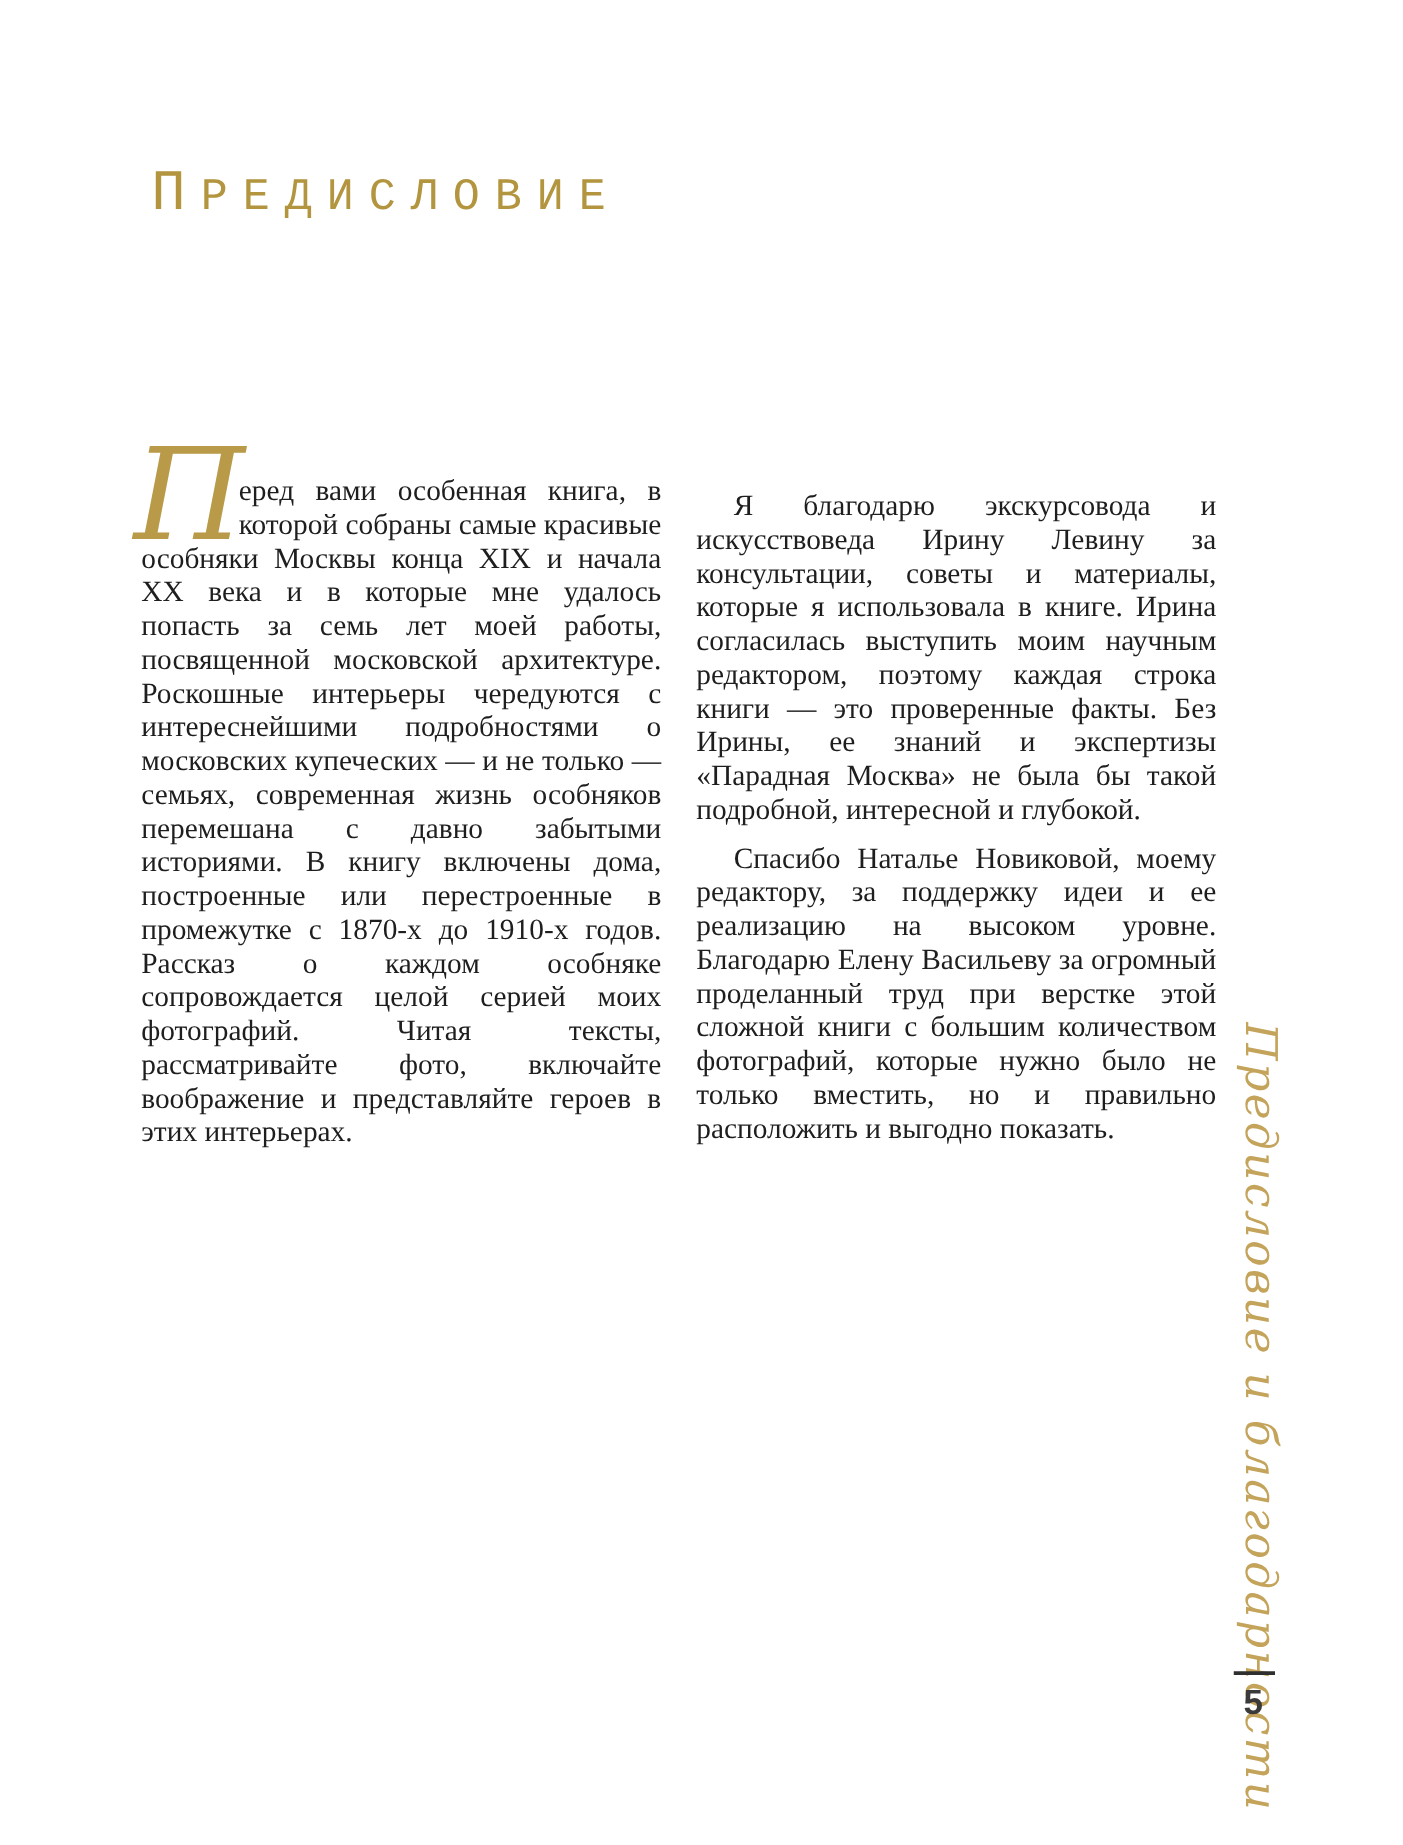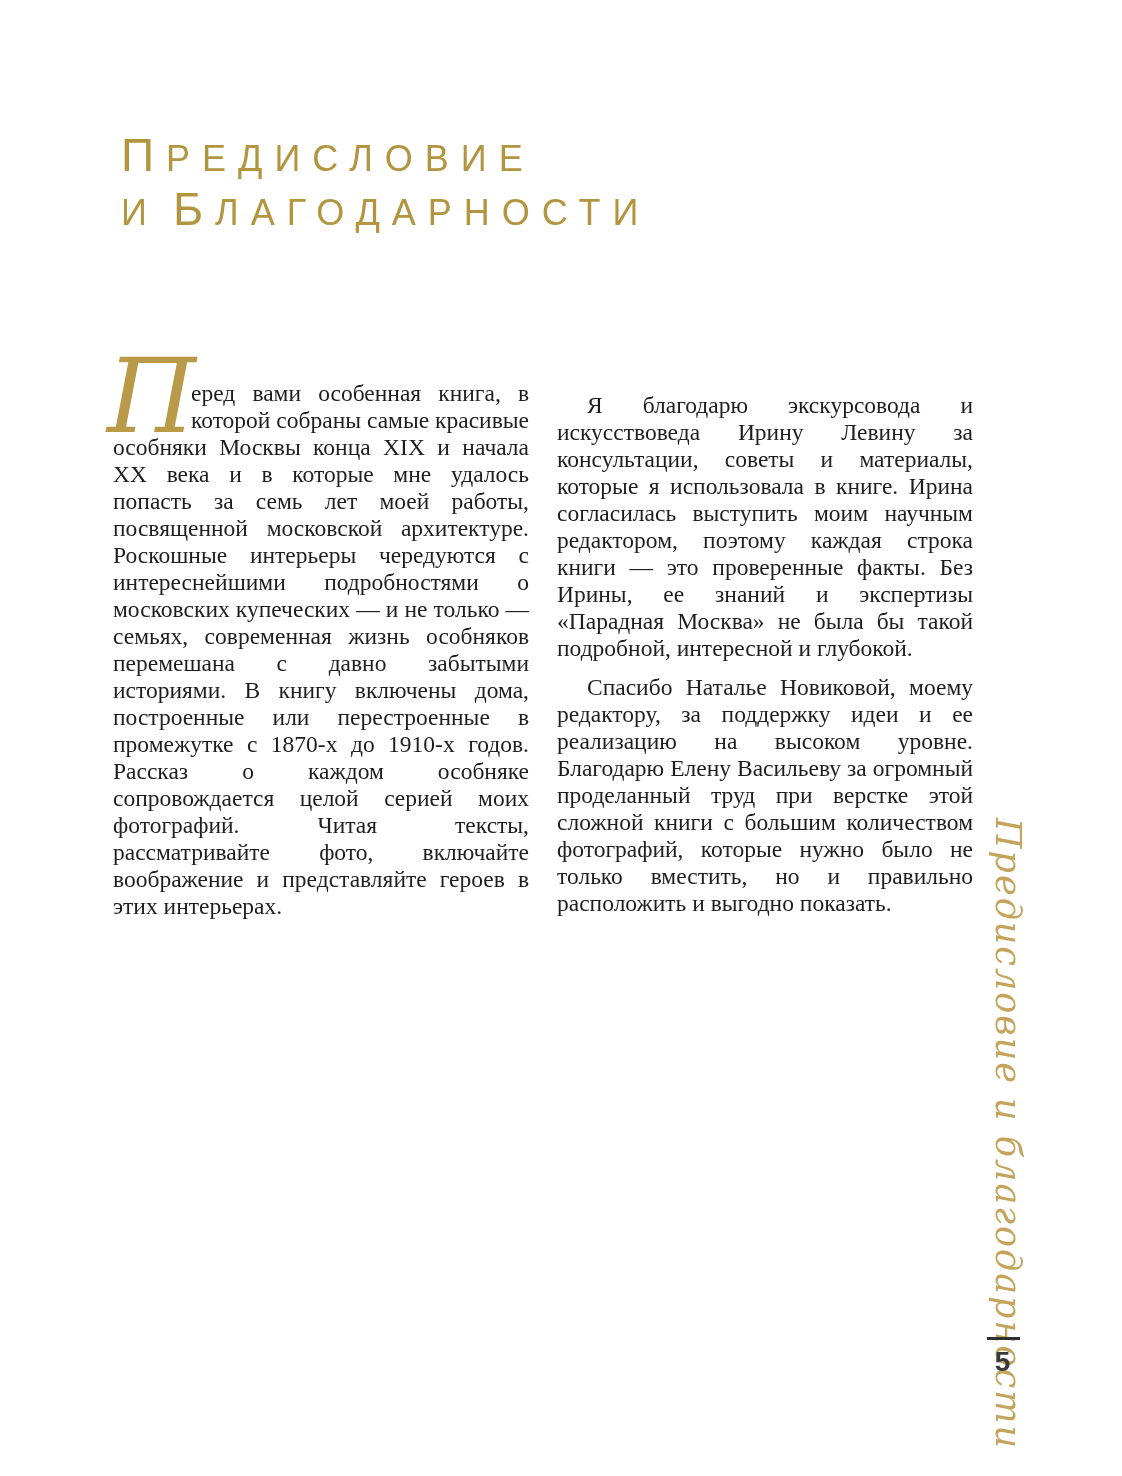--- a/index.html
+++ b/index.html
@@ -11,21 +11,21 @@
     overflow: hidden;
     font-family: "Liberation Serif", serif;
   }
 
   
   .title {
     position: absolute;
     left: 121px;
     top: 128px;
     color: #b39540;
-    font-family: Liberation Sans, sans-serif;
+    font-family: Liberation Mono, monospace;
     letter-spacing: 12px;
     white-space: nowrap;
   }
   .title .line { height: 54px; line-height: 54px; }
   .t-lead  { font-size: 46px; line-height: 54px; }
   .t-small { font-size: 36px; line-height: 54px; text-transform: uppercase; }
   .t-pre   { margin-right: 14px; }
 
   
   .columns {
@@ -102,21 +102,20 @@
     color: #3a3a3a;
   }
 </style>
 </head>
 <body>
 
 <div class="page">
 
   <div class="title">
     <div class="line"><span class="t-lead">П</span><span class="t-small">редисловие</span></div>
-    <div class="line"><span class="t-small t-pre">и</span><span class="t-lead">Б</span><span class="t-small">лагодарности</span></div>
   </div>
 
   <div class="columns">
     <div class="col">
       <p><span class="dropcap-box">
             <span class="glyph">П</span>
           </span><span>еред вами особенная книга, в которой собраны самые красивые особняки Москвы конца XIX и начала XX века и в которые мне удалось попасть за семь лет моей работы, посвященной московской архитектуре. Роскошные интерьеры чередуются с интереснейшими подробностями о московских купеческих — и не только — семьях, современная жизнь особняков перемешана с давно забытыми историями. В книгу включены дома, построенные или перестроенные в промежутке с 1870-х до 1910-х годов. Рассказ о каждом особняке сопровождается целой серией моих фотографий. Читая тексты, рассматривайте фото, включайте воображение и представляйте героев в этих интерьерах.</span></p>
     </div>
     <div class="col">
       <p class="indent">Я благодарю экскурсовода и искусствоведа Ирину Левину за консультации, советы и материалы, которые я использовала в книге. Ирина согласилась выступить моим научным редактором, поэтому каждая строка книги — это проверенные факты. Без Ирины, ее знаний и экспертизы «Парадная Москва» не была бы такой подробной, интересной и глубокой.</p>

